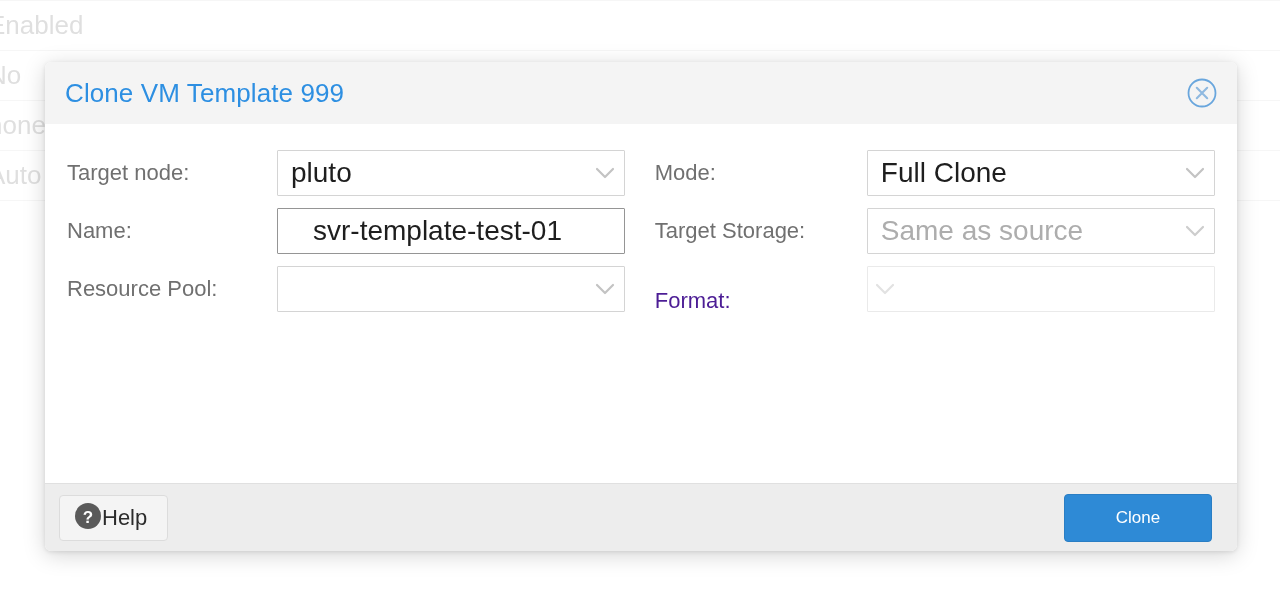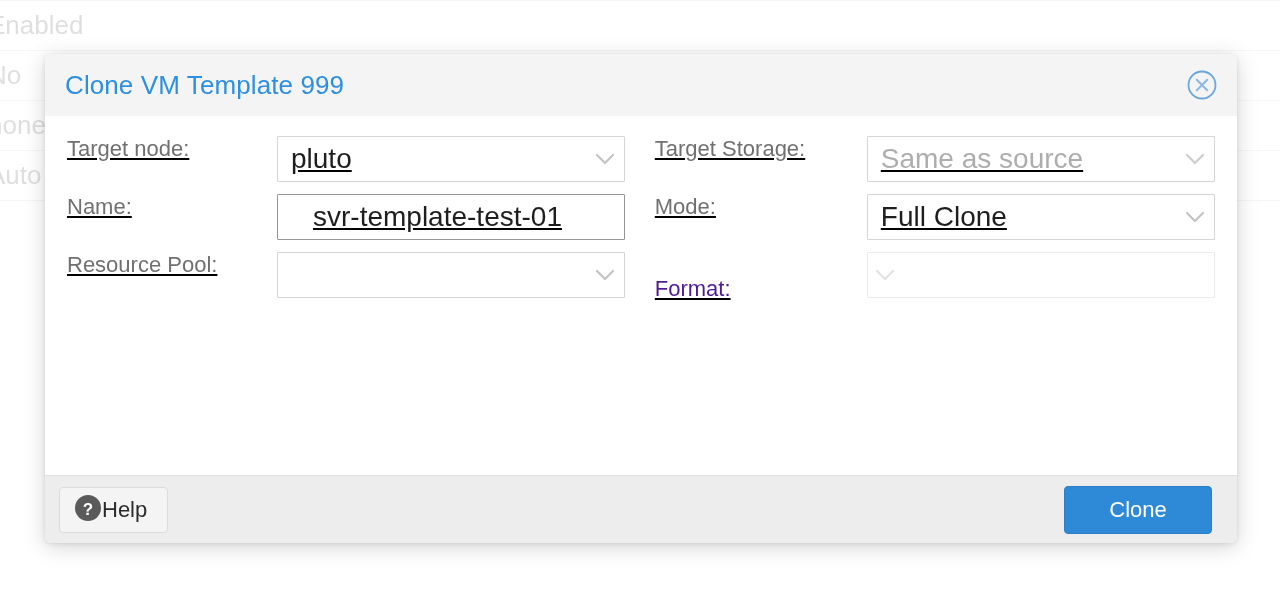--- a/index.html
+++ b/index.html
@@ -49,21 +49,21 @@
   #modal-overlay {
     position: absolute;
     inset: 0;
     background: rgba(255,255,255,0.55);
   }
 
   
   #clone-dialog {
     position: absolute;
     left: 45px;
-    top: 54px;
+    top: 62px;
     width: 1192px;
     height: 489px;
     background: #ffffff;
     border-radius: 6px;
     box-shadow: 0 4px 22px rgba(0,0,0,0.17), 0 1px 4px rgba(0,0,0,0.10);
     overflow: hidden;
     display: flex;
     flex-direction: column;
   }
 
@@ -104,22 +104,22 @@
   }
   .form-col {
     width: 596px;
     box-sizing: border-box;
   }
   .form-col.left { padding-left: 2px; }
   .form-col.right { padding-left: 14px; }
 
   .form-row {
     display: flex;
+    align-items: center;
     height: 58px;
-    text-decoration: underline;
   }
   .form-label {
     font-size: 22px;
     color: #707070;
     white-space: nowrap;
   }
   .form-col.left .form-label { width: 210px; }
   .form-col.right .form-label { width: 212px; }
   .form-label.disabled { color: #4c1d95; margin-top: 24px; }
 
@@ -196,21 +196,21 @@
     margin-left: 0;
   }
   #clone-button {
     height: 48px;
     min-width: 148px;
     padding: 0 26px;
     background: #2e8ad6;
     border: 1px solid #2a7ec4;
     border-radius: 4px;
     color: #ffffff;
-    font-size: 22px;
+    font-size: 17px;
     display: flex;
     align-items: center;
     justify-content: center;
     cursor: pointer;
     box-sizing: border-box;
   }
 </style>
 </head>
 <body>
 
@@ -279,38 +279,38 @@
               </svg>
             </span>
           </div>
         </div>
 
       </div>
 
       <div class="form-col right">
 
         <div class="form-row">
+          <span class="form-label">Mode:</span>
+          <div class="field wide-right">
+            <span class="field-value">Full Clone</span>
+            <span class="chevron">
+              <svg width="20" height="13" viewBox="0 0 20 13" aria-hidden="true">
+                <path d="M2 2 L10 10 L18 2" fill="none" stroke="#c3c3c3" stroke-width="2.2" stroke-linecap="round" stroke-linejoin="round"></path>
+              </svg>
+            </span>
+          </div>
+        </div>
+
+        <div class="form-row">
           <span class="form-label">Target Storage:</span>
           <div class="field wide-right">
             <span class="field-value placeholder">Same as source</span>
             <span class="chevron">
               <svg width="20" height="13" viewBox="0 0 20 13" aria-hidden="true">
                 <path d="M2 2 L10 10 L18 2" fill="none" stroke="#cdcdcd" stroke-width="2.2" stroke-linecap="round" stroke-linejoin="round"></path>
-              </svg>
-            </span>
-          </div>
-        </div>
-
-        <div class="form-row">
-          <span class="form-label">Mode:</span>
-          <div class="field wide-right">
-            <span class="field-value">Full Clone</span>
-            <span class="chevron">
-              <svg width="20" height="13" viewBox="0 0 20 13" aria-hidden="true">
-                <path d="M2 2 L10 10 L18 2" fill="none" stroke="#c3c3c3" stroke-width="2.2" stroke-linecap="round" stroke-linejoin="round"></path>
               </svg>
             </span>
           </div>
         </div>
 
         <div class="form-row">
           <span class="form-label disabled">Format:</span>
           <div class="field wide-right disabled">
             <span class="chevron">
               <svg width="20" height="13" viewBox="0 0 20 13" aria-hidden="true">

